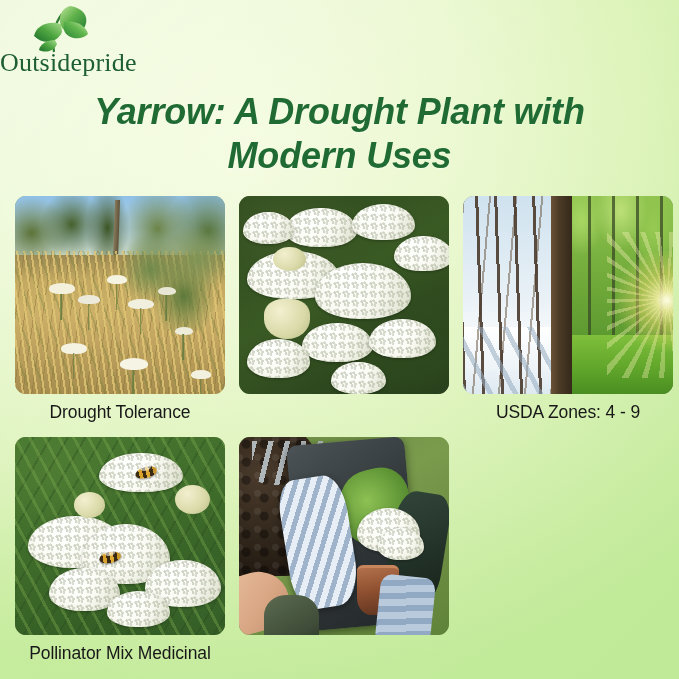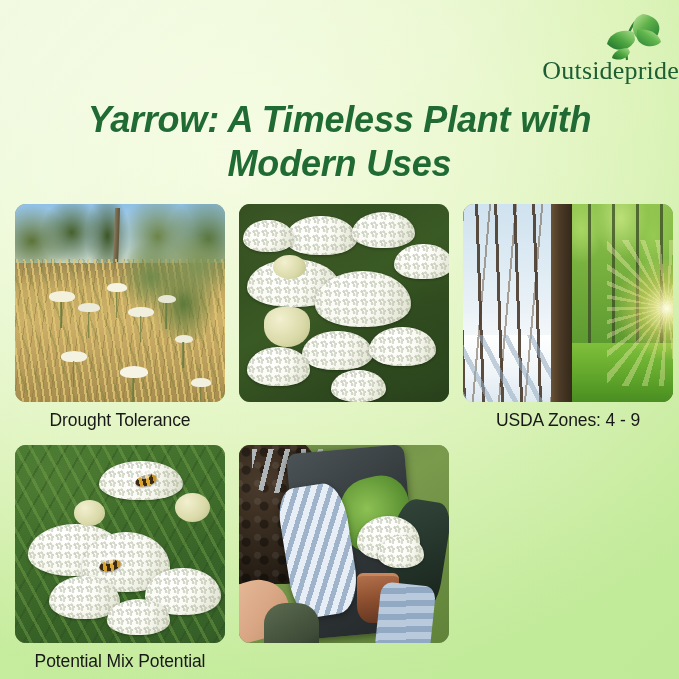--- a/index.html
+++ b/index.html
@@ -28,24 +28,23 @@
     position: absolute;
     inset: 0;
     pointer-events: none;
     background: linear-gradient(135deg, rgba(255,255,255,0.45) 0%, rgba(255,255,255,0.0) 45%, rgba(160,220,120,0.16) 100%);
   }
 
   
   .logo-block {
     position: relative;
     z-index: 2;
-    padding-top: 8px;
     display: flex;
     flex-direction: column;
-    align-items: flex-end;
+    align-items: flex-start;
   }
   .logo-mark {
     width: 106px;
     height: 56px;
     display: block;
     margin-bottom: -6px;
   }
   .logo-word {
     font-family: "Liberation Serif", "DejaVu Serif", serif;
     font-size: 26px;
@@ -419,21 +418,21 @@
         <path d="M54 52 C52 38 54 24 62 14" stroke="#2e7d32" stroke-width="2.2" fill="none"></path>
         <path d="M70 6 C84 8 90 18 84 28 C76 38 62 34 60 22 C59 14 63 8 70 6 Z" fill="url(#lfA)"></path>
         <path d="M61 24 C48 20 36 26 34 36 C44 46 58 42 62 32 Z" fill="url(#lfB)"></path>
         <path d="M64 22 C76 20 86 26 88 34 C80 42 66 38 64 30 Z" fill="url(#lfC)"></path>
         <path d="M55 40 C47 40 40 44 39 50 C47 54 55 50 57 44 Z" fill="url(#lfB)"></path>
       </svg>
     </span>
     <span class="logo-word">Outsidepride</span>
   </div>
 
-  <div class="title">Yarrow: A Timeless Plant with Modern Uses</div>
+  <div class="title">Yarrow: A Drought Plant with Modern Uses</div>
 
   <div class="grid">
 
     <div class="cell">
       <div class="thumb">
         <div class="scene">
           <div class="arid-sky"></div>
           <div class="arid-trees"></div>
           <div class="arid-trunk"></div>
           <div class="arid-ground"></div>
@@ -505,21 +504,21 @@
           <div class="umbel" style="left:32%;top:44%;width:42%;height:30%;"></div>
           <div class="umbel" style="left:62%;top:62%;width:36%;height:24%;"></div>
           <div class="umbel" style="left:16%;top:66%;width:34%;height:22%;"></div>
           <div class="umbel" style="left:44%;top:78%;width:30%;height:18%;"></div>
           <div class="budhead" style="left:28%;top:28%;width:15%;height:13%;"></div>
           <div class="budhead" style="left:76%;top:24%;width:17%;height:15%;"></div>
           <div class="bee" style="left:57%;top:15%;transform:rotate(-16deg);"></div>
           <div class="bee" style="left:40%;top:58%;transform:rotate(-12deg);"></div>
         </div>
       </div>
-      <div class="caption">Potential Mix Potential</div>
+      <div class="caption">Pollinator Mix Medicinal</div>
     </div>
 
     <div class="cell">
       <div class="thumb">
         <div class="scene">
           <div class="garden-bg"></div>
           <div class="garden-soil"></div>
           <div class="garden-tools"></div>
           <div class="garden-tray"></div>
           <div class="garden-green"></div>

